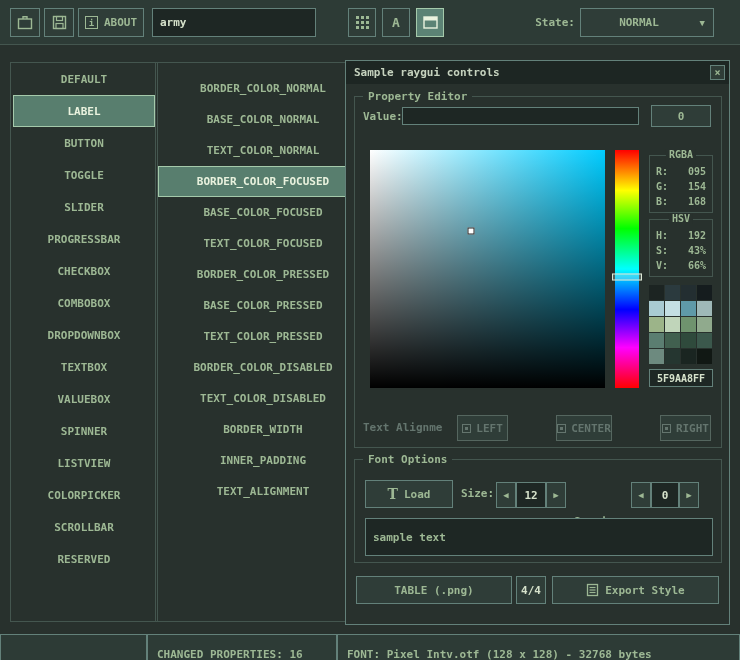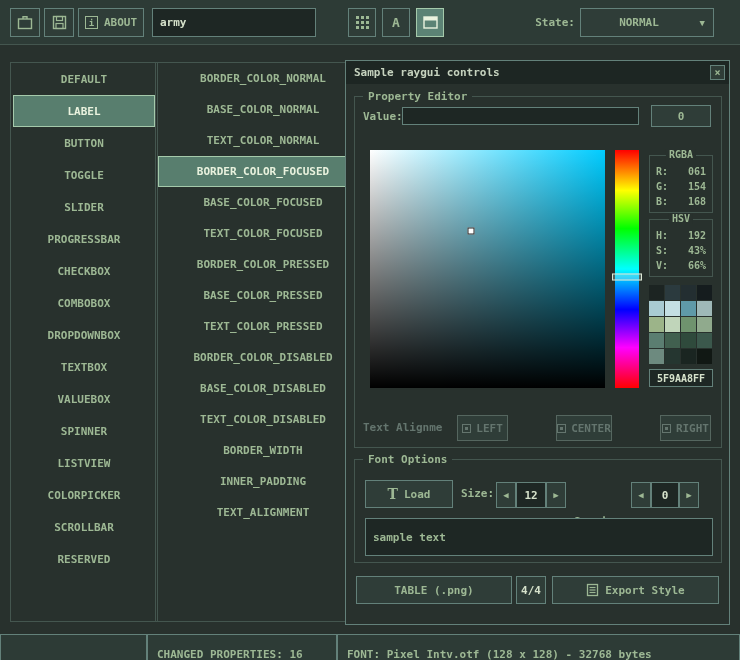--- a/index.html
+++ b/index.html
@@ -198,21 +198,21 @@
 
       <div class="list-item">
         <span>SCROLLBAR</span>
       </div>
 
       <div class="list-item">
         <span>RESERVED</span>
       </div>
     </div>
 
-  <div class="list props" style="left:155px;top:62px;width:216px;height:560px;">
+  <div class="list props" style="left:155px;top:62px;width:216px;height:560px;padding-top:10px;">
 
       <div class="list-item">
         <span>BORDER_COLOR_NORMAL</span>
       </div>
 
       <div class="list-item">
         <span>BASE_COLOR_NORMAL</span>
       </div>
 
       <div class="list-item">
@@ -240,23 +240,20 @@
       </div>
 
       <div class="list-item">
         <span>TEXT_COLOR_PRESSED</span>
       </div>
 
       <div class="list-item">
         <span>BORDER_COLOR_DISABLED</span>
       </div>
 
-      <div class="list-item">
-        <span>BASE_COLOR_DISABLED</span>
-      </div>
 
       <div class="list-item">
         <span>TEXT_COLOR_DISABLED</span>
       </div>
 
       <div class="list-item">
         <span>BORDER_WIDTH</span>
       </div>
 
       <div class="list-item">
@@ -292,21 +289,21 @@
       <div class="hue-bar" style="left:260px;top:53px;width:24px;height:238px;">
         <div class="hue-cursor" style="top: 53.3%;"></div>
       </div>
 
       <div class="mini-group" style="left:294px;top:58px;width:64px;height:58px;">
         <span class="group-title">RGBA</span>
         <div>
 
             <div class="mini-row">
               <span>R:</span>
-              <span>061</span>
+              <span>095</span>
             </div>
 
             <div class="mini-row">
               <span>G:</span>
               <span>154</span>
             </div>
 
             <div class="mini-row">
               <span>B:</span>
               <span>168</span>

